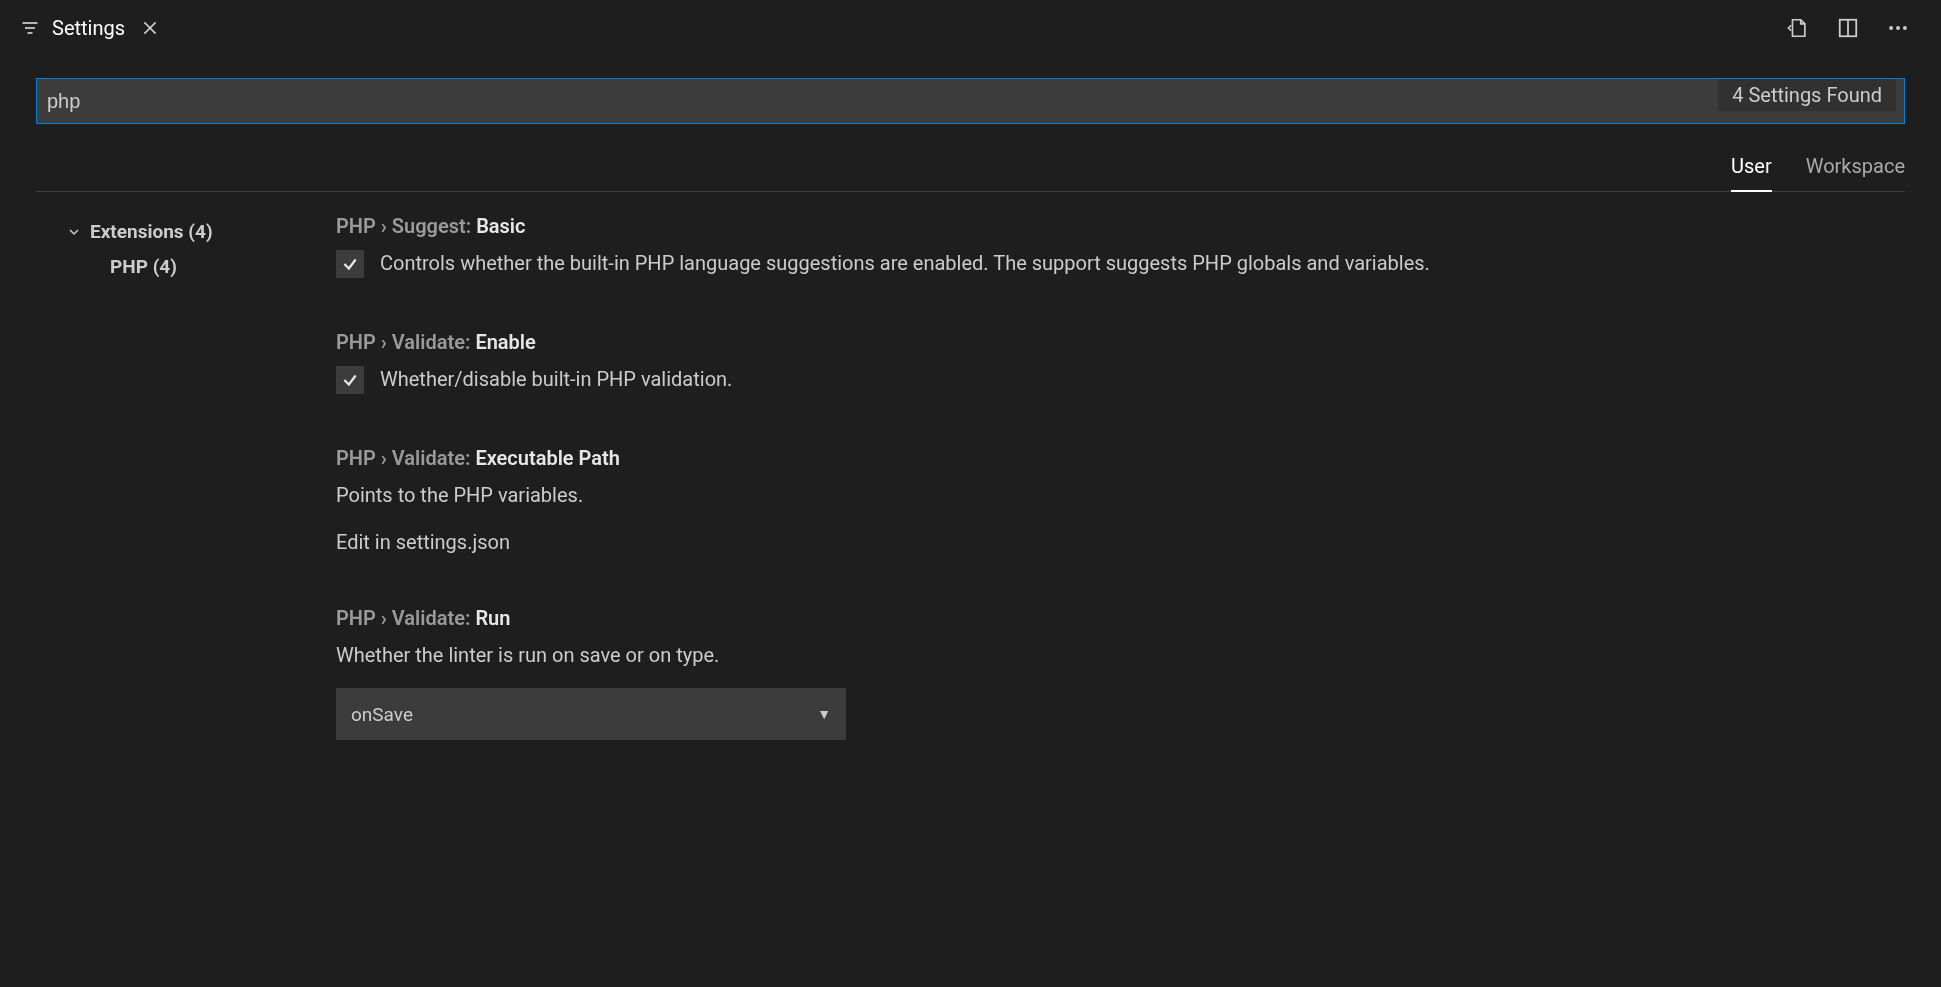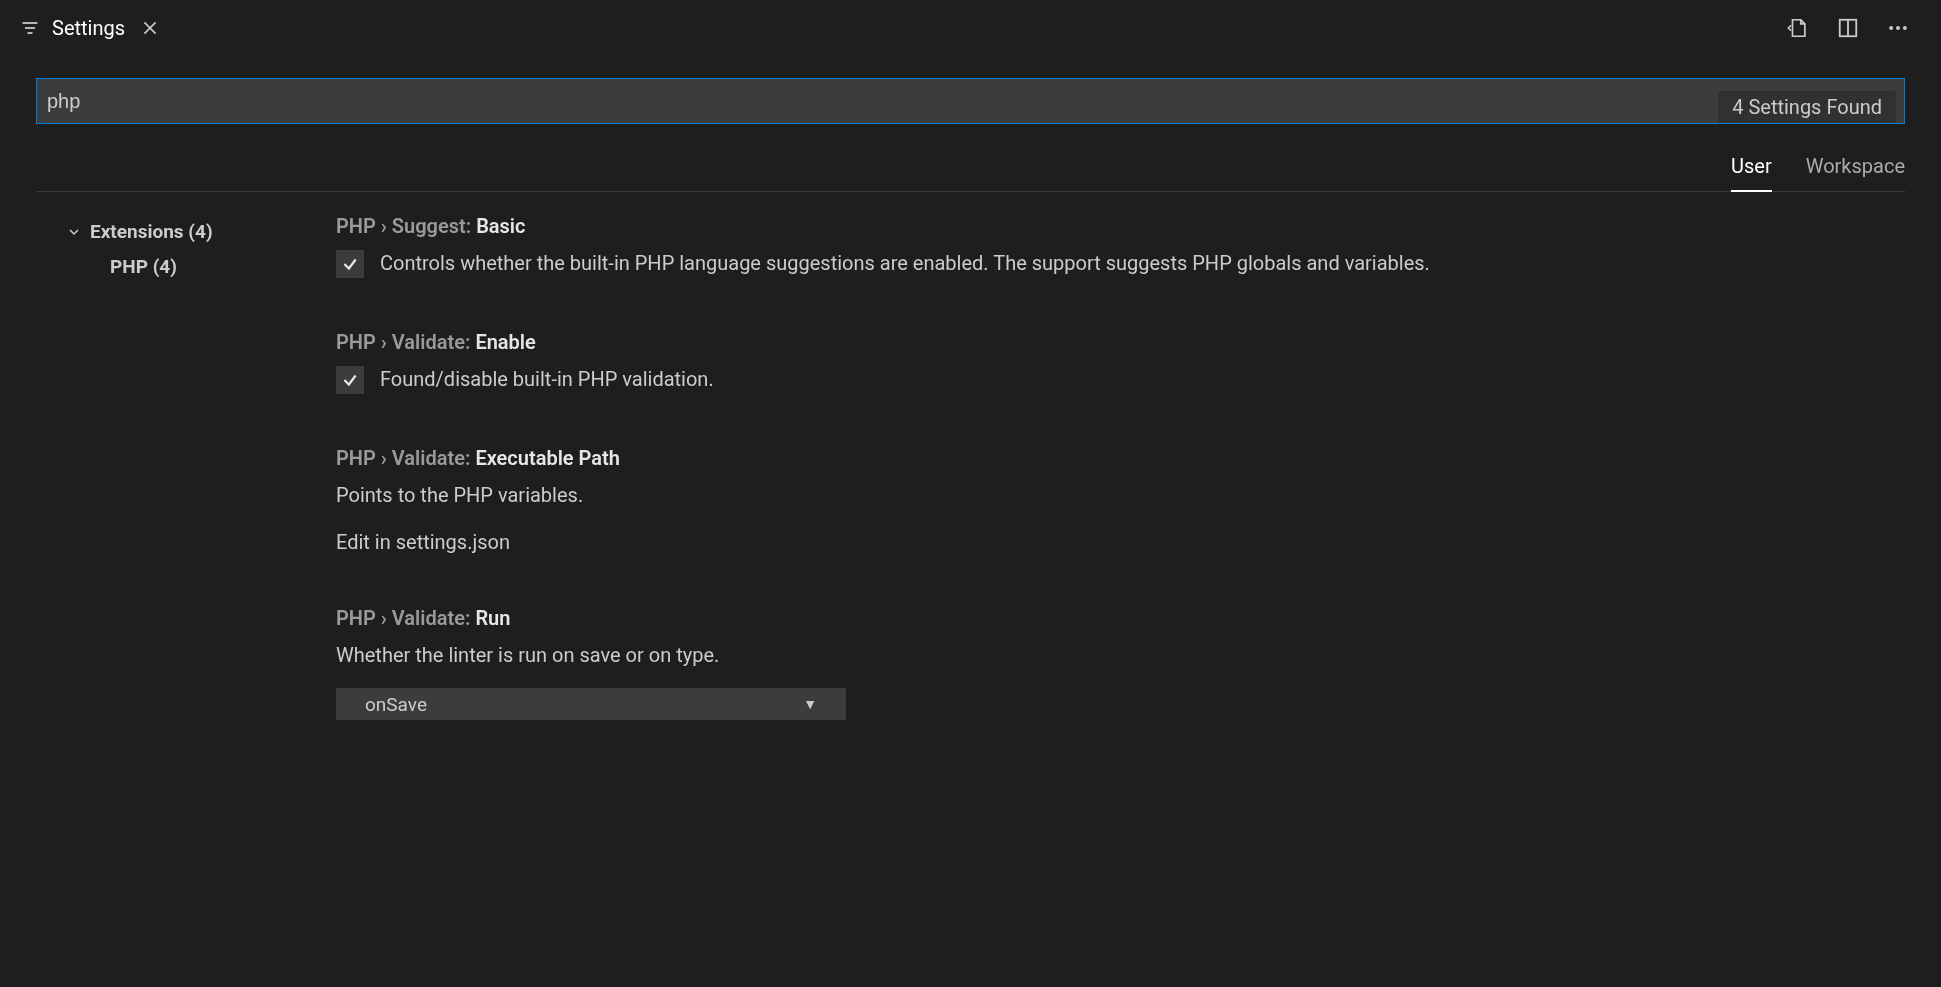--- a/index.html
+++ b/index.html
@@ -35,21 +35,21 @@
   .title-actions { display: flex; align-items: center; gap: 28px; padding-right: 32px; }
   .title-actions .action { color: #cccccc; display:flex; align-items:center;}
 
   .content { padding: 22px 36px 0 36px; }
   .search-wrap {
     position: relative;
     border: 1px solid #007fd4;
     background: #3c3c3c;
     height: 46px;
     display: flex;
-    align-items: flex-end;
+    align-items: flex-start;
   }
   .search-input {
     flex: 1;
     background: transparent;
     border: none;
     outline: none;
     color: #cccccc;
     font-size: 20px;
     padding: 0 10px;
     height: 100%;
@@ -122,25 +122,25 @@
   }
   .checkbox svg { stroke: #e7e7e7; }
   .setting-desc { color: #cccccc; font-size: 20px; line-height: 1.5; }
   .link { color: #cccccc; cursor: pointer; font-size: 20px; display:inline-block; margin-top: 20px;}
   .select {
     margin-top: 18px;
     background: #3c3c3c;
     border: 1px solid #3c3c3c;
     color: #cccccc;
     width: 510px;
-    height: 32px;
+    height: 52px;
     display: flex;
     align-items: center;
     justify-content: space-between;
-    padding: 0 28px;
+    padding: 0 14px;
     font-size: 19px;
     cursor: pointer;
   }
   .select-caret { color:#cccccc; font-size: 14px;}
 </style>
 </head>
 <body>
 
 <div class="titlebar">
   <div class="tab-area">
@@ -232,21 +232,21 @@
         <div class="setting-title">
           <span>PHP › Validate:</span>
           <span class="strong">Enable</span>
         </div>
         <div class="setting-row">
           <div class="checkbox">
             <svg width="18" height="18" viewBox="0 0 16 16" fill="none" stroke-width="2">
                 <polyline points="3,8 7,12 13,4"></polyline>
               </svg>
           </div>
-          <div class="setting-desc">Found/disable built-in PHP validation.</div>
+          <div class="setting-desc">Whether/disable built-in PHP validation.</div>
         </div>
       </div>
 
       <div class="setting">
         <div class="setting-title">
           <span>PHP › Validate:</span>
           <span class="strong">Executable Path</span>
         </div>
         <div class="setting-desc">Points to the PHP variables.</div>
         <a class="link">Edit in settings.json</a>

